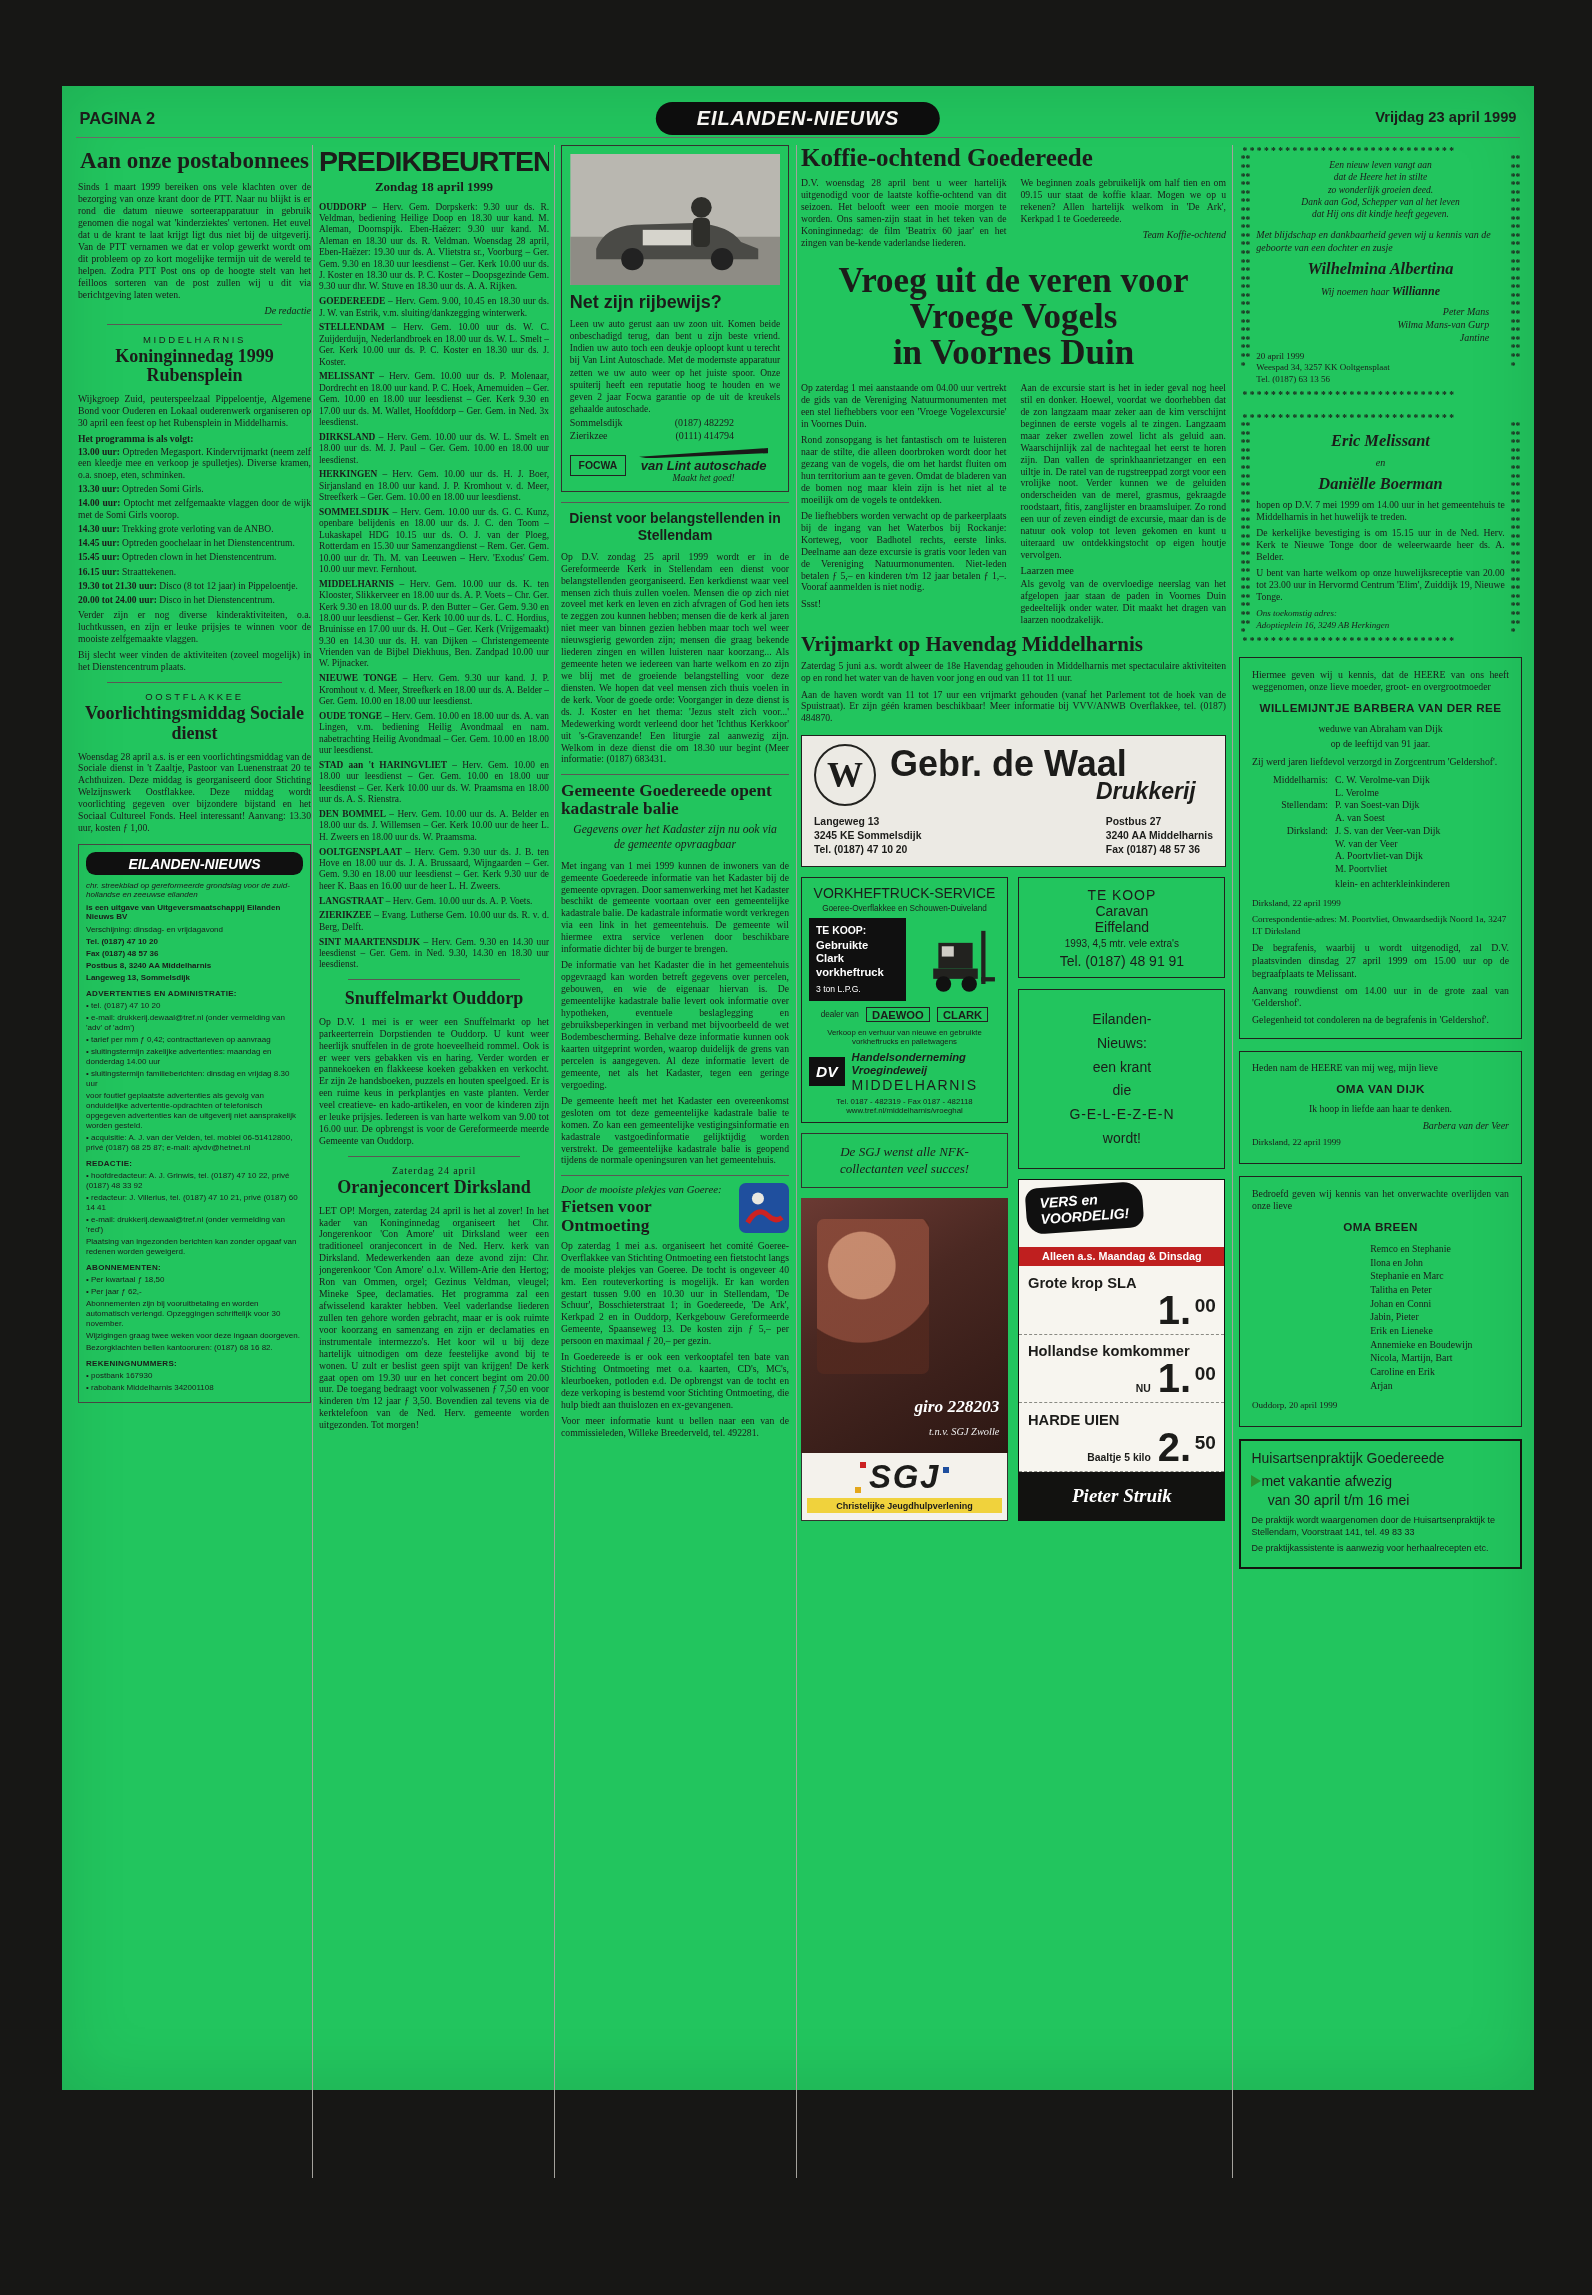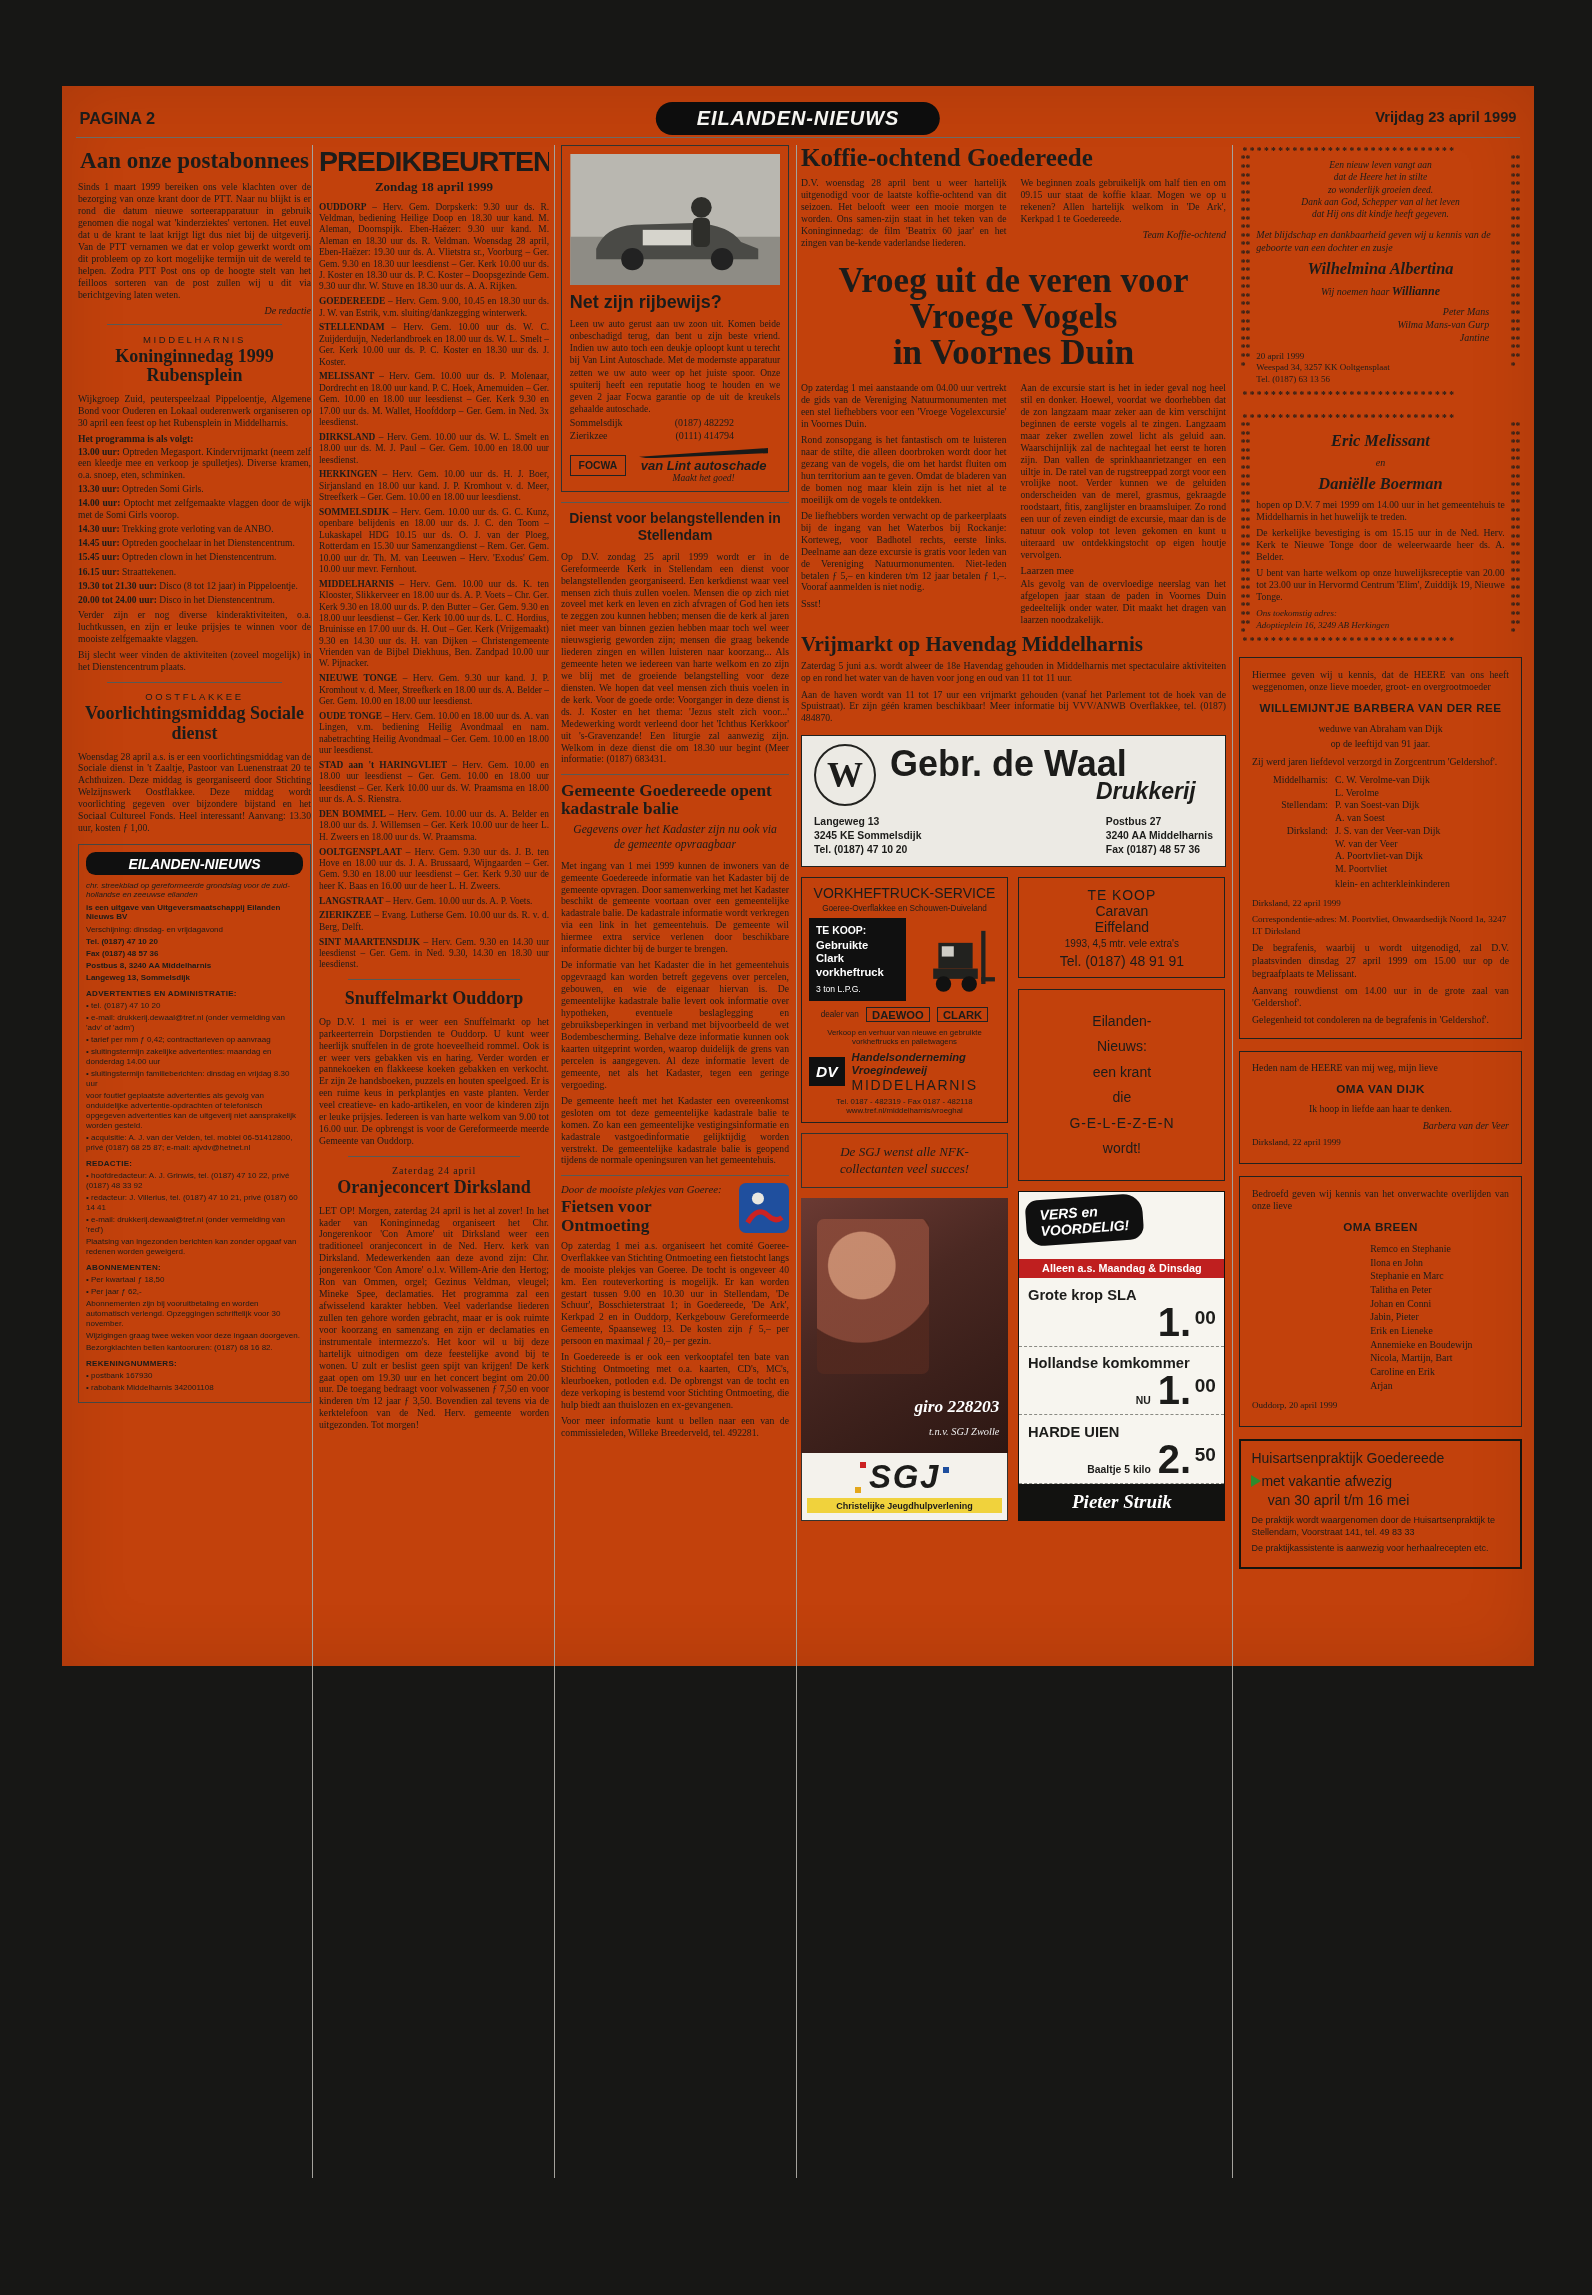--- a/index.html
+++ b/index.html
@@ -1,17 +1,17 @@
 <!DOCTYPE html>
 <html style="font-size:14px"><head>
 <meta charset="utf-8">
 <style>
   *{box-sizing:border-box;margin:0;padding:0}
   html,body{width:1592px;height:2295px;overflow:hidden;background:#171715;font-family:"Liberation Serif",serif;color:#1c1c1a}
-  .sheet{position:absolute;left:62px;top:86px;width:1472px;height:1580px;background:#c2410c;box-shadow:inset 0 0 69px rgba(0,0,0,.12)}
+  .sheet{position:absolute;left:62px;top:86px;width:1472px;height:2004px;background:#22c55e;box-shadow:inset 0 0 69px rgba(0,0,0,.12)}
   
   .ph{position:absolute;top:15.5px;left:14px;right:14px;height:36px;border-bottom:1.7px solid #6b6b66}
   .ph-page{position:absolute;left:3.5px;top:7px;font:bold 16.4px "Liberation Sans",sans-serif}
   .ph-date{position:absolute;right:3.5px;top:7px;font:bold 14.7px "Liberation Sans",sans-serif}
   .ph-mast{position:absolute;left:50%;top:0;transform:translateX(-50%);background:#0d0d0d;color:#f6f5f1;font:bold italic 20px "Liberation Sans",sans-serif;letter-spacing:0.9px;padding:5.2px 41px;border-radius:17.3px}
   
   .col{position:absolute;top:59px;height:2042px;overflow:hidden}
   .c1{left:16px;width:233px}.c2{left:257px;width:230px}.c3{left:499px;width:228px}.c4{left:739px;width:425px}.c5{left:1177px;width:283px}
   .vr{position:absolute;top:59px;height:2033px;width:0.9px;background:#a4a29c}
   .vr1{left:250px}.vr2{left:492px}.vr3{left:734px}.vr4{left:1170px}
@@ -106,21 +106,21 @@
   .veg{border:1.7px solid #121210;background:#f7f5ef;display:flex;flex-direction:column}
   .veg-head{position:relative;height:67px}
   .veg-blob{position:absolute;left:7px;top:5.2px;background:#101010;color:#fff;transform:rotate(-4deg);padding:7px 14px;font:bold italic 14px/1.15 "Liberation Sans",sans-serif;border-radius:12px 19px 14px 17.3px}
   .veg-banner{background:#bf1f1f;color:#fff;font:bold 10.8px "Liberation Sans",sans-serif;text-align:center;padding:3.5px 0}
   .veg-item{padding:8.6px 8.6px 5.2px;border-bottom:1.7px dashed #8a8a83}
   .veg-lab{font:bold 14.7px "Liberation Sans",sans-serif}
   .veg-row{display:flex;justify-content:flex-end;align-items:baseline;gap:7px}
   .veg-pre{font:bold 10.4px "Liberation Sans",sans-serif}
   .veg-price{font:bold 40px/0.95 "Liberation Sans",sans-serif}
   .veg-sup{font:bold 19px "Liberation Sans",sans-serif;position:relative;top:-12px;margin-left:-3.5px}
-  .veg-store{background:#121210;color:#fff;text-align:center;font:bold italic 19px "Liberation Serif",serif;padding:7px 0;margin-top:auto}
+  .veg-store{background:#121210;color:#fff;text-align:center;font:bold italic 19px "Liberation Serif",serif;padding:13px 0;margin-top:auto}
   
   .fam{position:relative;padding:14px 17.3px;margin-bottom:12px;font-size:10px;line-height:1.3}
   .fam::before,.fam::after{content:"* * * * * * * * * * * * * * * * * * * * * * * * * * * * * *";position:absolute;left:3.5px;right:3.5px;height:10.4px;overflow:hidden;white-space:nowrap;font-weight:bold;font-size:9.5px}
   .fam::before{top:0}.fam::after{bottom:0}
   .star-l,.star-r{position:absolute;top:10.4px;bottom:10.4px;width:9.5px;overflow:hidden;word-break:break-all;line-height:8.6px;font-weight:bold;font-size:9.5px}
   .star-l{left:1.7px}.star-r{right:1.7px}
   .star-l::before,.star-r::before{content:"*************************************************"}
   .poem{font-style:italic;text-align:center;font-size:9.5px;line-height:1.3;margin-bottom:7px}
   .fam-intro{font-style:italic;margin-bottom:5.2px}
   .fam-name{font:bold italic 16.4px/1.2 "Liberation Serif",serif;text-align:center;margin:5.2px 0}

